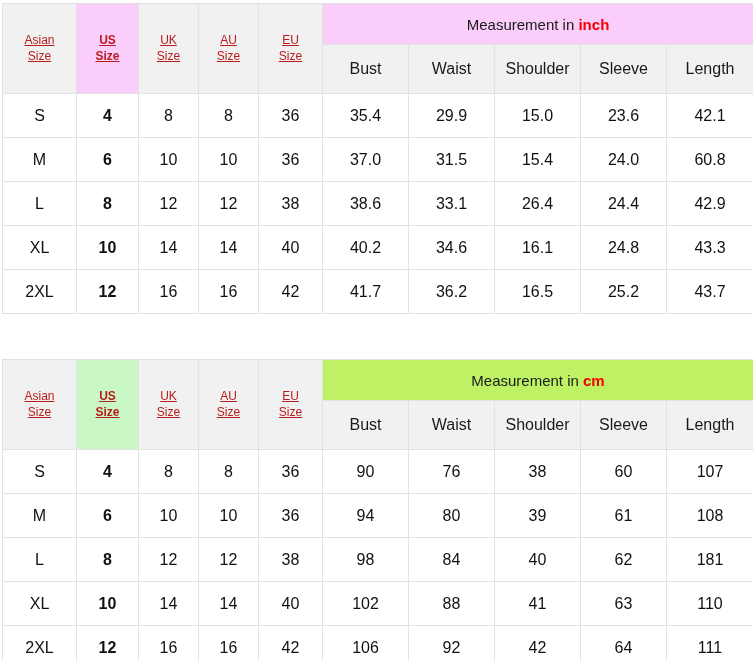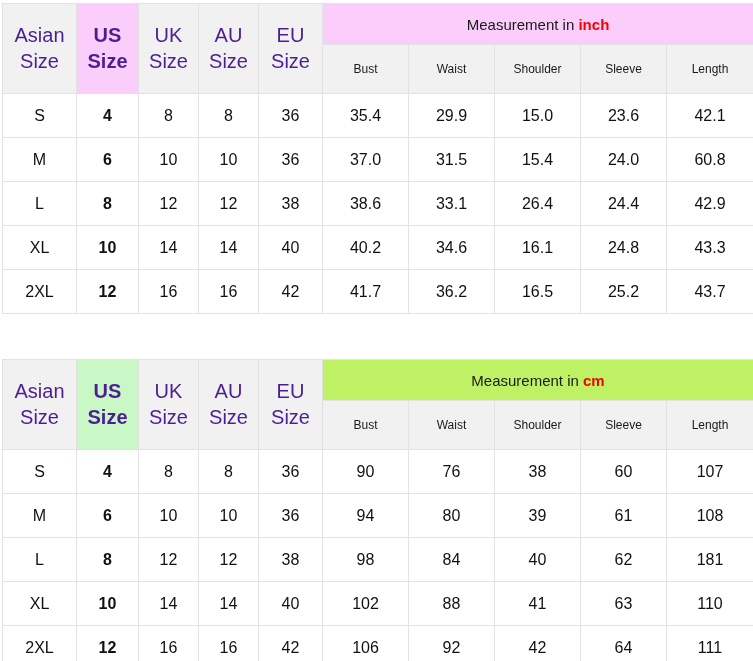--- a/index.html
+++ b/index.html
@@ -30,23 +30,24 @@
     border: 1px solid #e2e2e2;
     text-align: center;
     vertical-align: middle;
     font-weight: normal;
     padding: 0;
   }
   
   .hdr-cell {
     background: #f1f1f1;
     height: 88px;
-    font-size: 20px;
+    font-size: 12px;
     line-height: 1.28;
-    color: #4c1d95;
+    color: #b91c1c;
+    text-decoration: underline;
   }
   .hdr-cell.tall-2 {
     height: 88px;
   }
   .hdr-accent-pink {
     background: #facdfb;
   }
   .hdr-accent-green {
     background: #c9f8c6;
   }
@@ -63,21 +64,21 @@
   }
   .banner-cell.pink { background: #facdfb; margin-top: 48px; }
   .banner-cell.green { background: #bef264; }
   .banner-unit {
     color: #f30000;
     font-weight: bold;
   }
   .sub-hdr-cell {
     background: #f1f1f1;
     height: 48px;
-    font-size: 12px;
+    font-size: 16px;
   }
   
   .body-cell {
     height: 43px;
     font-size: 16px;
     background: #ffffff;
     color: #111111;
   }
   .body-cell.bold-col {
     font-weight: bold;

